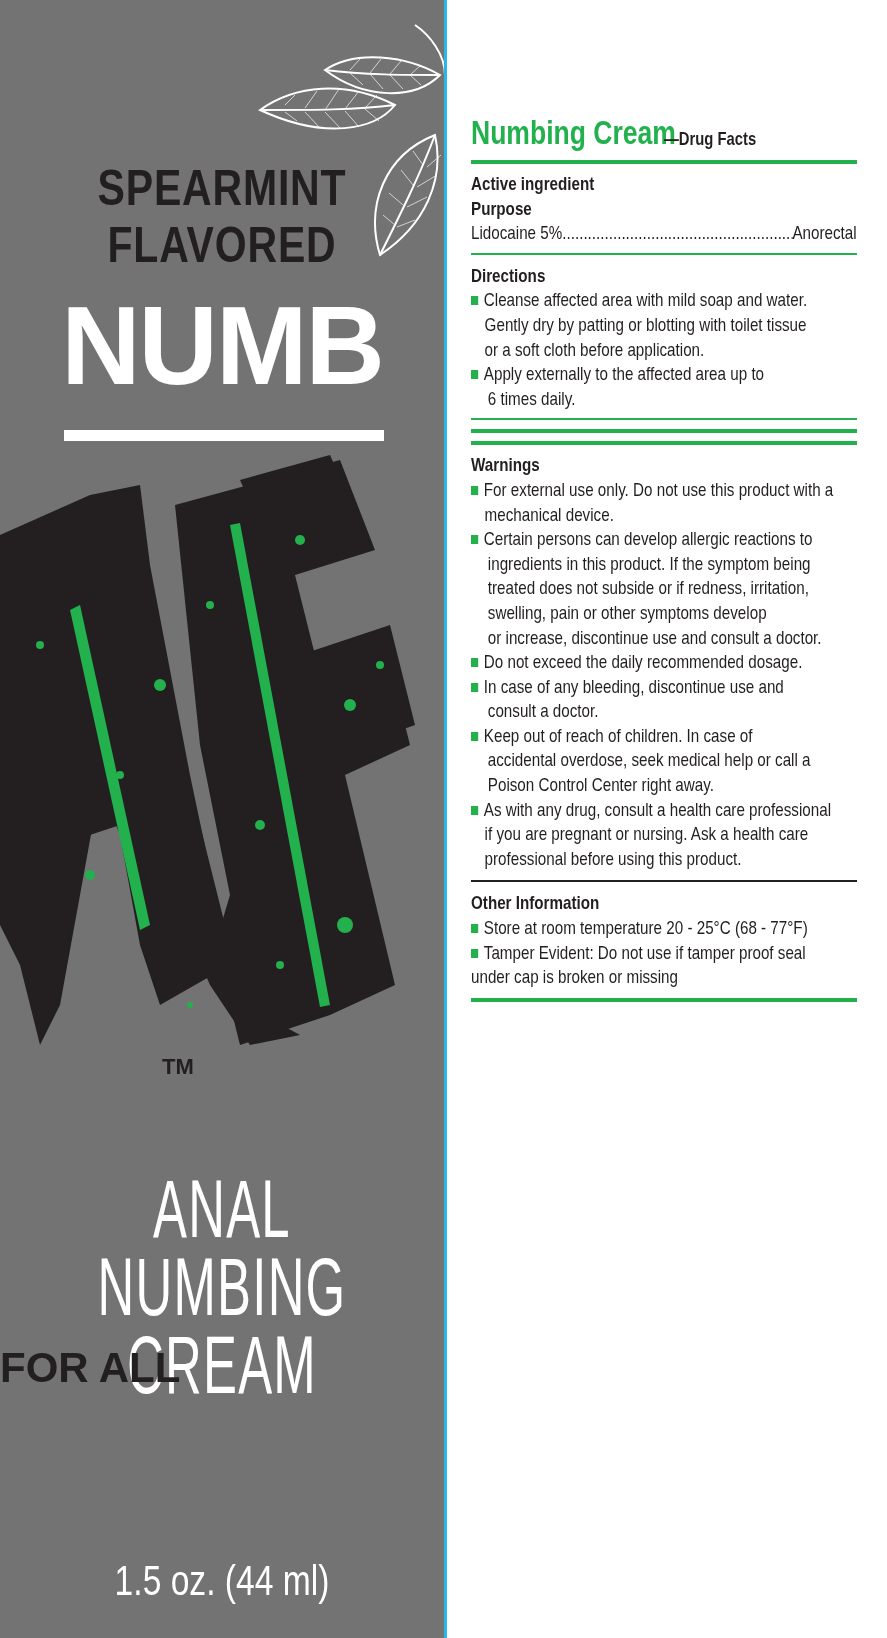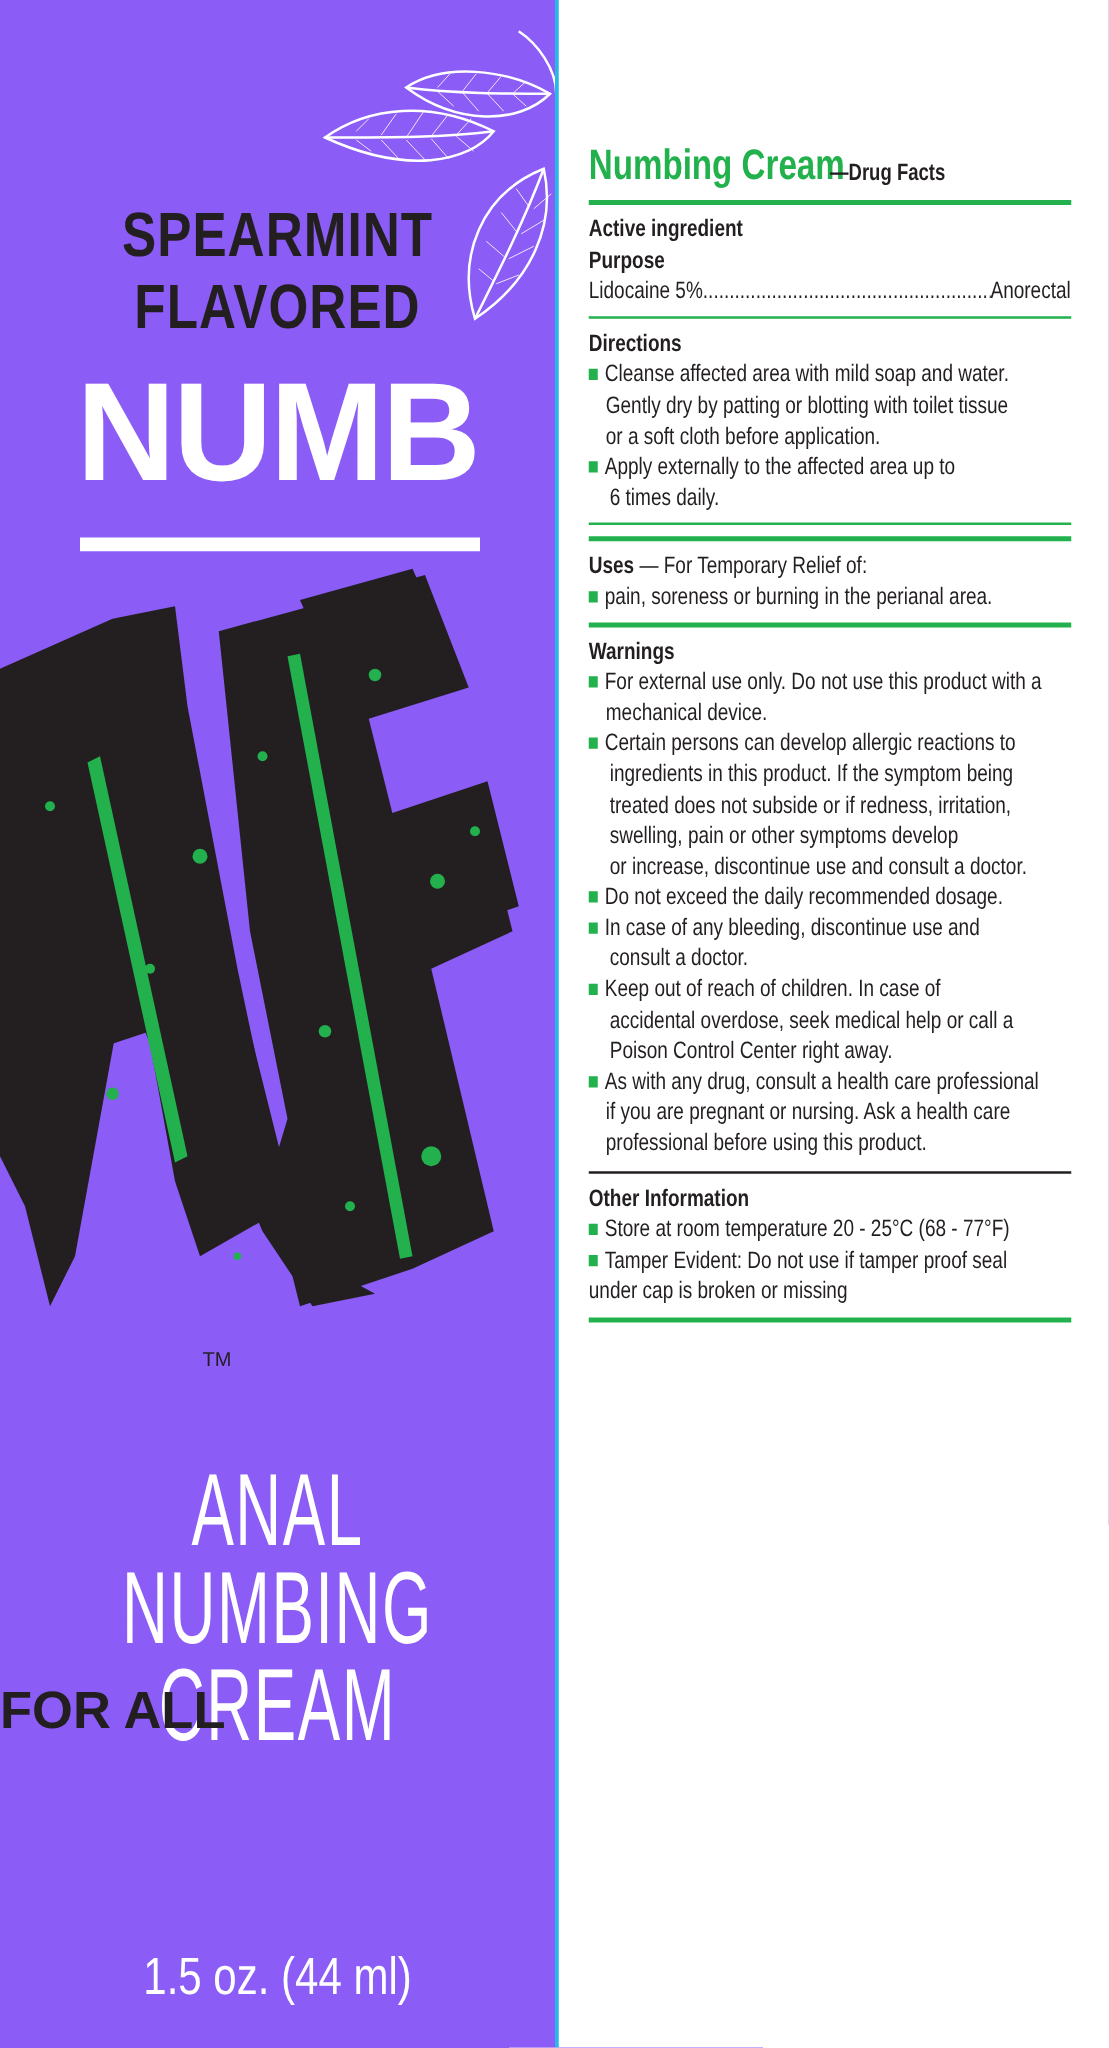--- a/index.html
+++ b/index.html
@@ -3,21 +3,21 @@
   <meta charset="utf-8">
   <style>
     html, body { margin: 0; padding: 0; }
     body {
       width: 887px; height: 1638px; position: relative; overflow: hidden;
       background: #ffffff;
       font-family: "Liberation Sans", sans-serif;
     }
     .front {
       position: absolute; left: 0; top: 0; width: 444px; height: 1638px;
-      background: #8b5cf6; overflow: hidden;
+      background: #737373; overflow: hidden;
     }
     .seam {
       position: absolute; left: 444px; top: 0; width: 3px; height: 1638px;
       background: #29b6e8;
     }
     .leaf-art { position: absolute; left: 255px; top: 15px; width: 195px; height: 245px; }
     .flavor {
       position: absolute; left: 0; width: 444px; text-align: center;
       top: 160px; color: #231f20; font-weight: bold;
       font-family: "Liberation Sans", sans-serif;
@@ -29,22 +29,22 @@
       top: 290px; color: #ffffff; font-weight: bold;
       font-size: 112px; line-height: 112px; letter-spacing: -2px;
       font-family: "Liberation Sans", sans-serif;
       transform: scaleX(0.98); transform-origin: 222px 0;
     }
     .numb-rule {
       position: absolute; left: 64px; top: 430px; width: 320px; height: 11px; background: #ffffff;
     }
     .af-logo { position: absolute; left: 0; top: 445px; width: 444px; height: 680px; }
     .tm {
-      position: absolute; left: 162px; top: 1077px; color: #231f20;
-      font-size: 16px; line-height: 24px;
+      position: absolute; left: 162px; top: 1055px; color: #231f20;
+      font-size: 22px; line-height: 24px; font-weight: bold;
     }
     .subtitle {
       position: absolute; left: 0; width: 444px; text-align: center;
       top: 1170px; color: #ffffff;
       font-size: 82px; line-height: 78px;
       font-family: "Liberation Sans Narrow", "Liberation Sans", sans-serif;
       transform: scaleX(0.62); transform-origin: 222px 0;
       letter-spacing: 2px;
     }
     .for-all {
@@ -194,24 +194,20 @@
     <div class="line"><span class="bullet"></span><span>Cleanse affected area with mild soap and water.</span></div>
     <div class="line indent">Gently dry by patting or blotting with toilet tissue</div>
     <div class="line indent">or a soft cloth before application.</div>
     <div class="line"><span class="bullet"></span><span>Apply externally to the affected area up to</span></div>
     <div class="line indent2">6 times daily.</div>
   </section>
   <div class="rule-thin"></div>
 
   <div class="rule-thick" style="margin-top:7px;"></div>
 
-  <section>
-    <div class="line"><span class="bold">Uses</span><span> — For Temporary Relief of:</span></div>
-    <div class="line"><span class="bullet"></span><span>pain, soreness or burning in the perianal area.</span></div>
-  </section>
   <div class="rule-thick" style="margin-top:7px;"></div>
 
   <section>
     <div class="line bold">Warnings</div>
     <div class="line"><span class="bullet"></span><span>For external use only. Do not use this product with a</span></div>
     <div class="line indent">mechanical device.</div>
     <div class="line"><span class="bullet"></span><span>Certain persons can develop allergic reactions to</span></div>
     <div class="line indent2">ingredients in this product. If the symptom being</div>
     <div class="line indent2">treated does not subside or if redness, irritation,</div>
     <div class="line indent2">swelling, pain or other symptoms develop</div>

